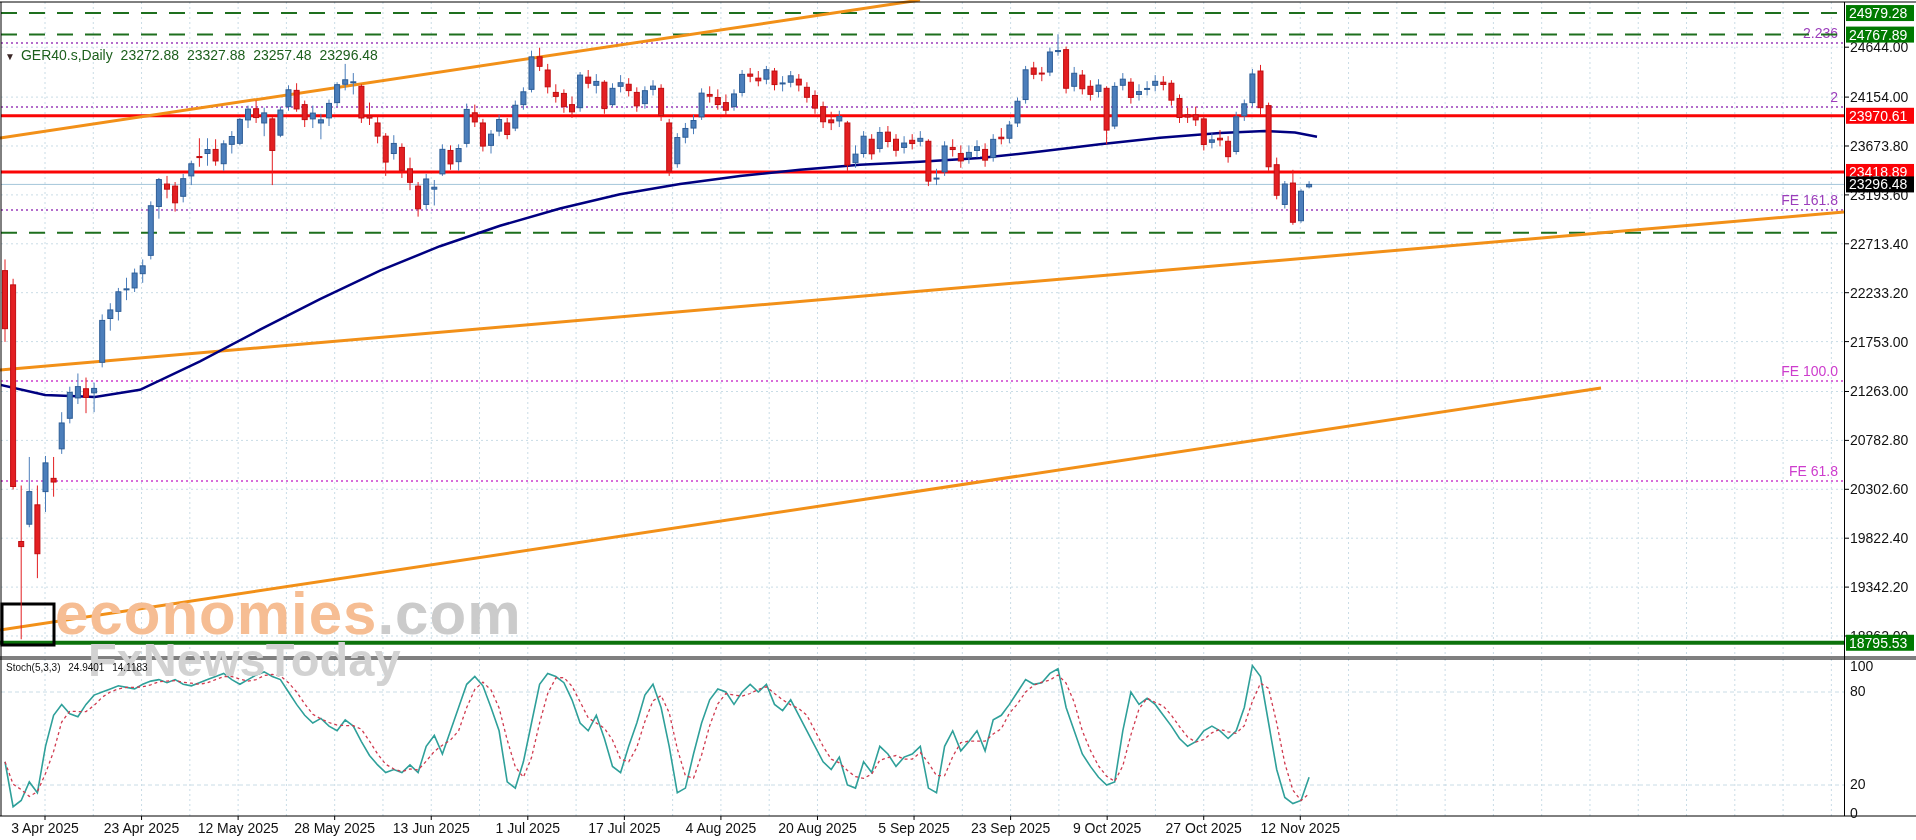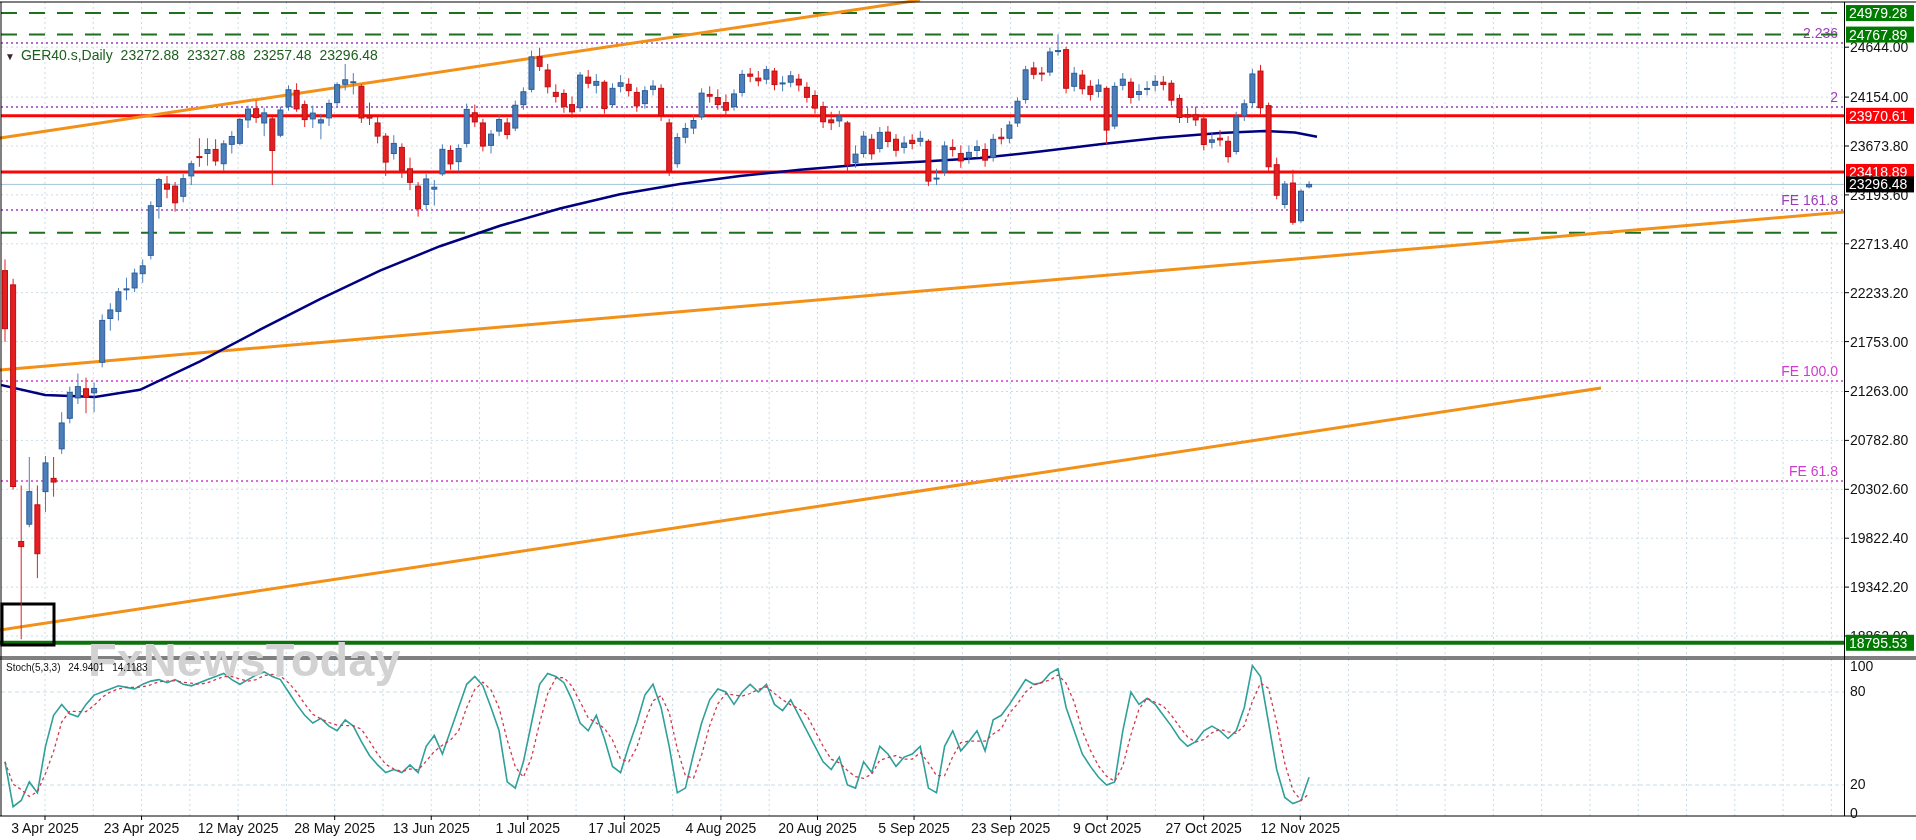--- a/index.html
+++ b/index.html
@@ -574,20 +574,21 @@
     </svg>
 
   <div class="chart-title">
     <span class="arr">▼</span><span>GER40.s,Daily</span>
     <span>23272.88</span>
     <span>23327.88</span>
     <span>23257.48</span>
     <span>23296.48</span>
   </div>
 
+  <div class="watermark-main"><span class="wm-brand">economies</span><span class="wm-domain">.com</span></div>
   <div class="watermark-sub">FxNewsToday</div>
 
   <div class="stoch-label">
     <span>Stoch(5,3,3)</span>
     <span>24.9401</span>
     <span>14.1183</span>
   </div>
 
 </div>
 

